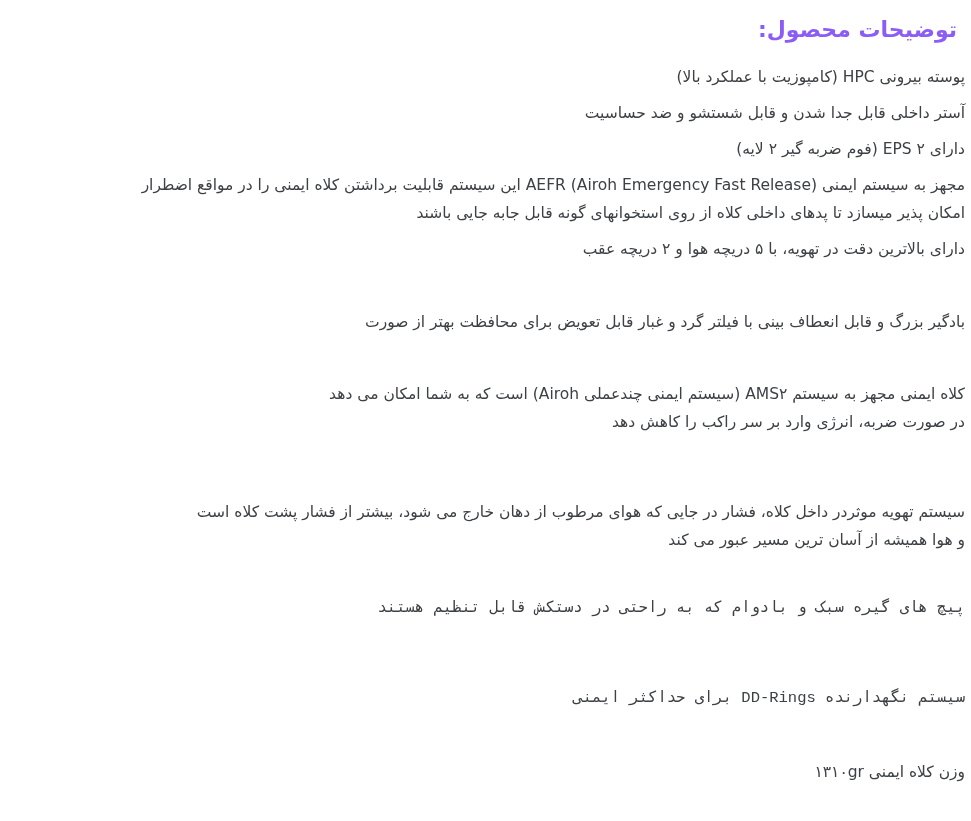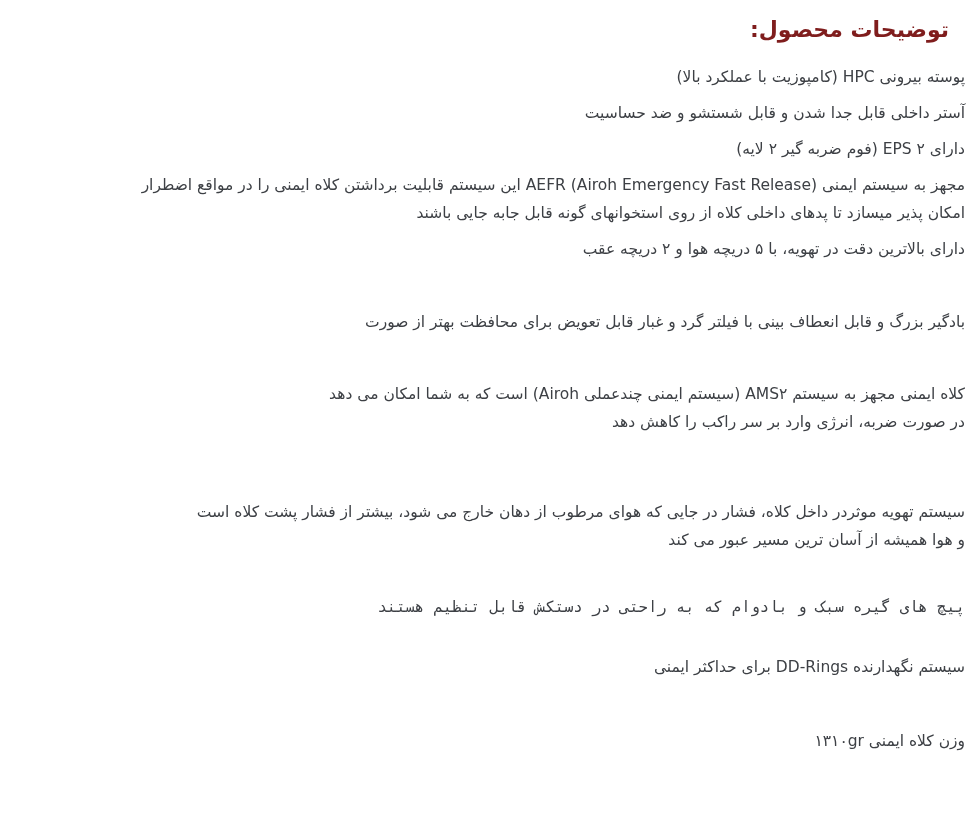--- a/index.html
+++ b/index.html
@@ -16,41 +16,41 @@
   }
   .sheet {
     box-sizing: border-box;
     width: 971px;
     height: 821px;
     padding: 0 6px 0 4px;
     background: #ffffff;
     text-align: right;
   }
   .title {
-    margin: 14px 16px 18px 0;
+    margin: 14px 8px 18px 0;
     font-size: 22px;
     line-height: 31px;
     font-weight: 700;
-    color: #7f1d1d;
+    color: #8b5cf6;
   }
   .para {
     margin: 0;
     font-size: 15.5px;
     line-height: 28px;
     font-weight: 400;
     color: #3d4045;
     white-space: pre-line; 
   }
   .gap-sm { margin-top: 8px; }
   .gap-p1 { }
   .gap-p6 { margin-top: 45px; }
   .gap-p7 { margin-top: 44px; }
   .gap-p8 { margin-top: 62px; }
   .gap-p9 { margin-top: 40px; font-family: Liberation Mono, monospace; }
-  .gap-p10 { margin-top: 31px; }
+  .gap-p10 { margin-top: 62px; font-family: Liberation Mono, monospace; }
   .gap-p11 { margin-top: 46px; }
 </style>
 </head>
 <body>
 
 <main class="sheet">
   <h2 class="title">توضیحات محصول:</h2>
 
   <p class="para gap-p1">پوسته بیرونی HPC (کامپوزیت با عملکرد بالا)</p>
 

